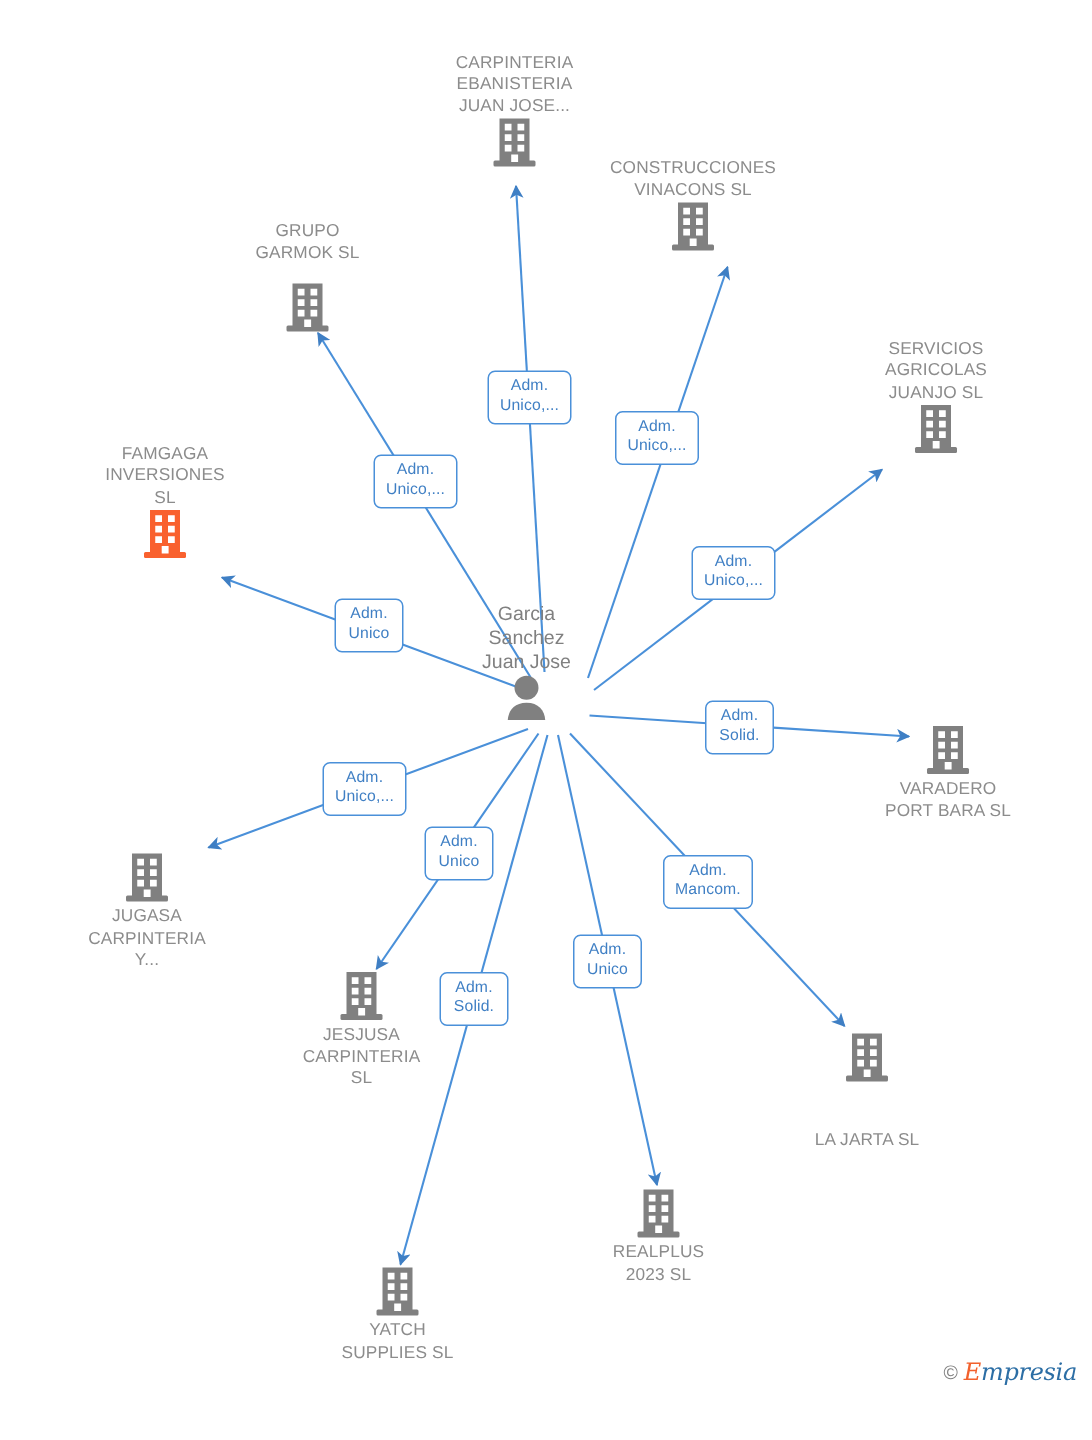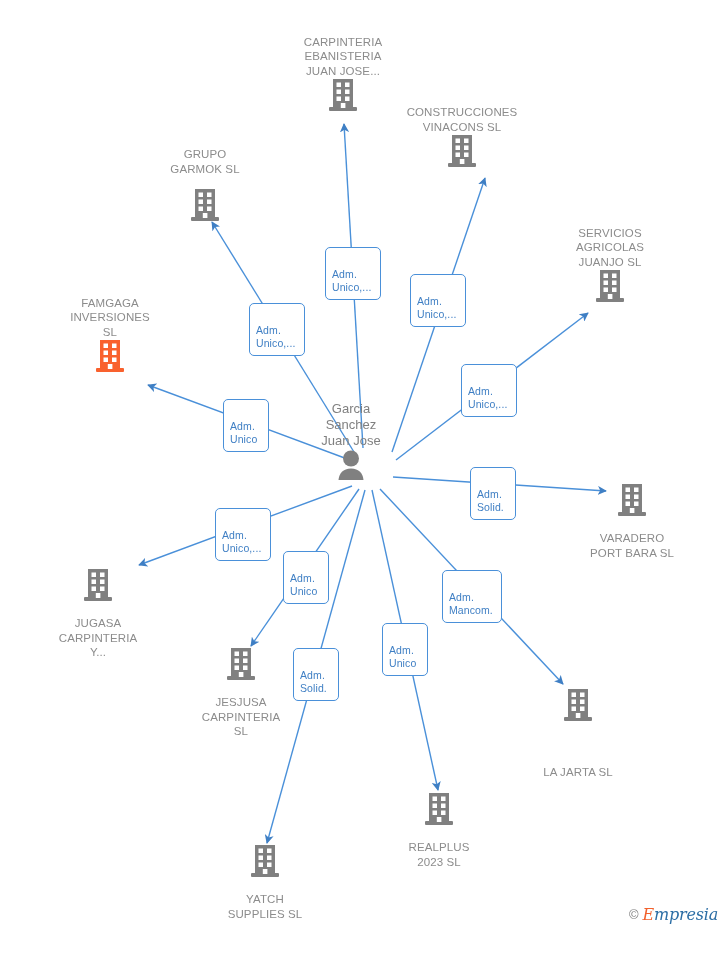--- a/index.html
+++ b/index.html
@@ -37,21 +37,21 @@
   }
   .node-label {
     font-size: 11.5px;
     line-height: 14.5px;
     color: #8c8c8c;
     letter-spacing: .1px;
     white-space: pre-line;
     font-weight: normal;
   }
   .node-label.below {
-    margin-top: 14px;
+    margin-top: 2px;
   }
   .node-icon {
     display: block;
     line-height: 0;
   }
   .node-icon svg { display: block; }
   .person-label {
     font-size: 13px;
     line-height: 16px;
     color: #808080;
@@ -59,21 +59,22 @@
   }
   .edge-label {
     position: absolute;
     box-sizing: border-box;
     border: 1.4px solid #4a90d9;
     border-radius: 5px;
     background: #ffffff;
     color: #3f7fc4;
     font-size: 10.5px;
     line-height: 13px;
-    padding: 20px 6px 5px 6px;
+    text-align: center;
+    padding: 3px 6px 5px 6px;
     white-space: pre-line;
     letter-spacing: .1px;
   }
   .watermark {
     position: absolute;
     right: 10px;
     bottom: 8px;
     display: flex;
     align-items: center;
     gap: 4px;
@@ -161,21 +162,21 @@
             <rect x="9.5" y="4.5" width="4.5" height="4.5" fill="#ffffff"></rect>
             <rect x="18" y="4.5" width="4.5" height="4.5" fill="#ffffff"></rect>
             <rect x="9.5" y="11.5" width="4.5" height="4.5" fill="#ffffff"></rect>
             <rect x="18" y="11.5" width="4.5" height="4.5" fill="#ffffff"></rect>
             <rect x="9.5" y="18.5" width="4.5" height="4.5" fill="#ffffff"></rect>
             <rect x="18" y="18.5" width="4.5" height="4.5" fill="#ffffff"></rect>
             <rect x="13.8" y="25" width="4.6" height="5" fill="#ffffff"></rect>
           </svg>
         </div>
       </div>
-      <div class="node" style="left: 610px; top: 225.5px;">
+      <div class="node" style="left: 624px; top: 225.5px;">
         <div class="node-label">SERVICIOS
 AGRICOLAS
 JUANJO  SL</div>
         <div class="node-icon">
           <svg width="32" height="34" viewBox="0 0 32 34" aria-hidden="true">
             <rect x="6" y="1" width="20" height="29" fill="#808080"></rect>
             <rect x="2" y="29" width="28" height="4" rx="1" fill="#808080"></rect>
             <rect x="9.5" y="4.5" width="4.5" height="4.5" fill="#ffffff"></rect>
             <rect x="18" y="4.5" width="4.5" height="4.5" fill="#ffffff"></rect>
             <rect x="9.5" y="11.5" width="4.5" height="4.5" fill="#ffffff"></rect>

